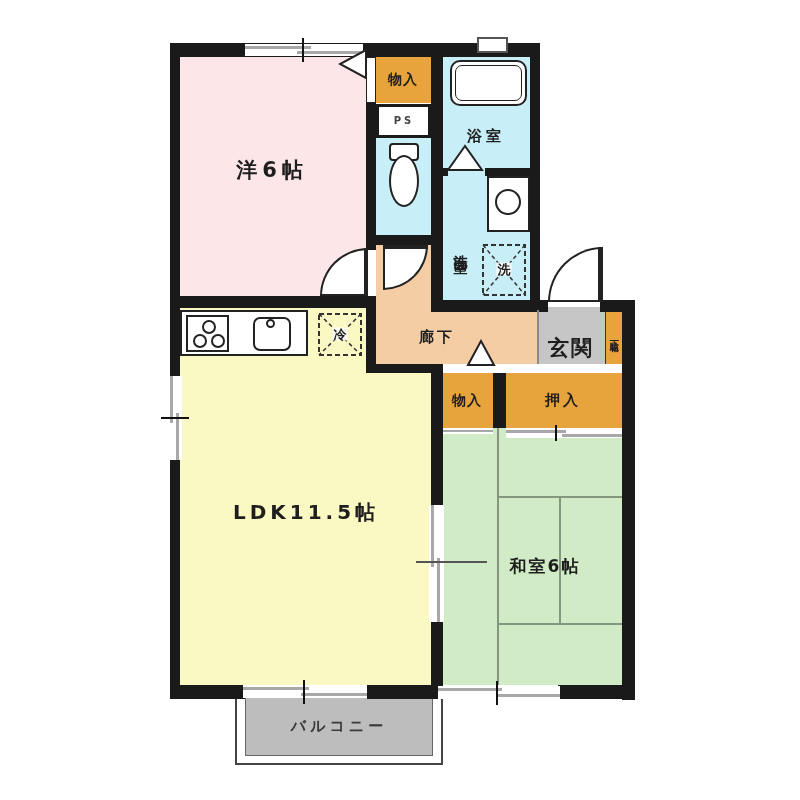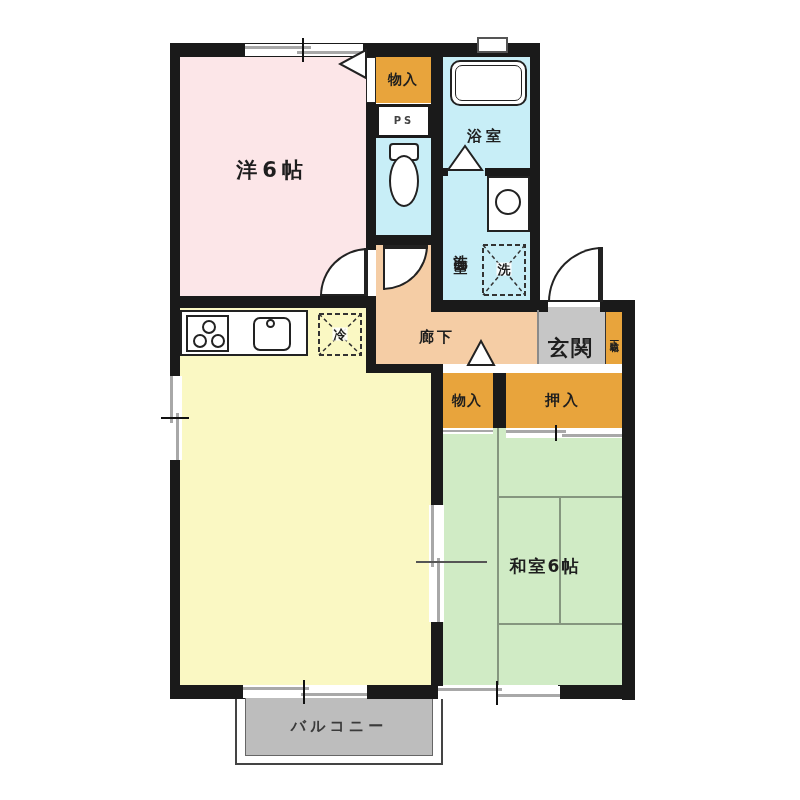--- a/index.html
+++ b/index.html
@@ -142,20 +142,21 @@
   <div class="abs" style="left:180px;top:310px;width:128px;height:46px;background:#fff;border:2px solid #222;"></div>
   <div class="abs" style="left:186px;top:315px;width:43px;height:37px;background:#fff;border:2px solid #222;">
     <div class="abs" style="left:14px;top:3px;width:14px;height:14px;border:2px solid #222;border-radius:50%;"></div>
     <div class="abs" style="left:5px;top:17px;width:14px;height:14px;border:2px solid #222;border-radius:50%;"></div>
     <div class="abs" style="left:23px;top:17px;width:14px;height:14px;border:2px solid #222;border-radius:50%;"></div>
   </div>
   <div class="abs" style="left:253px;top:317px;width:38px;height:34px;background:#fff;border:2px solid #222;border-radius:7px;"></div>
   <div class="abs" style="left:266px;top:319px;width:9px;height:9px;background:#fff;border:2px solid #222;border-radius:50%;"></div>
 
   <div class="lbl" style="left:272px;top:170px;font-size:21px;letter-spacing:5px;">洋6帖</div>
+  <div class="lbl" style="left:306px;top:512px;font-size:20px;letter-spacing:4px;">LDK11.5帖</div>
   <div class="lbl" style="left:533px;top:566px;font-size:17px;letter-spacing:2px;margin-left:12px;">和室6帖</div>
   <div class="lbl" style="left:486px;top:136px;font-size:15px;letter-spacing:4px;">浴室</div>
   <div class="lbl lblv" style="left:461px;top:247px;font-size:14px;letter-spacing:2px;">洗面室</div>
   <div class="lbl" style="left:437px;top:337px;font-size:15px;letter-spacing:3px;">廊下</div>
   <div class="lbl" style="left:571px;top:336px;font-size:21px;letter-spacing:2px;margin-top:12px;">玄関</div>
   <div class="lbl" style="left:339px;top:726px;font-size:15px;letter-spacing:4px;color:#3a3a3a;">バルコニー</div>
   <div class="lbl" style="left:403px;top:79px;font-size:14px;letter-spacing:1px;">物入</div>
   <div class="lbl" style="left:467px;top:400px;font-size:14px;letter-spacing:1px;">物入</div>
   <div class="lbl" style="left:563px;top:400px;font-size:15px;letter-spacing:3px;">押入</div>
   <div class="lbl lblv" style="left:614px;top:335px;font-size:9px;letter-spacing:1px;">下駄箱</div>

